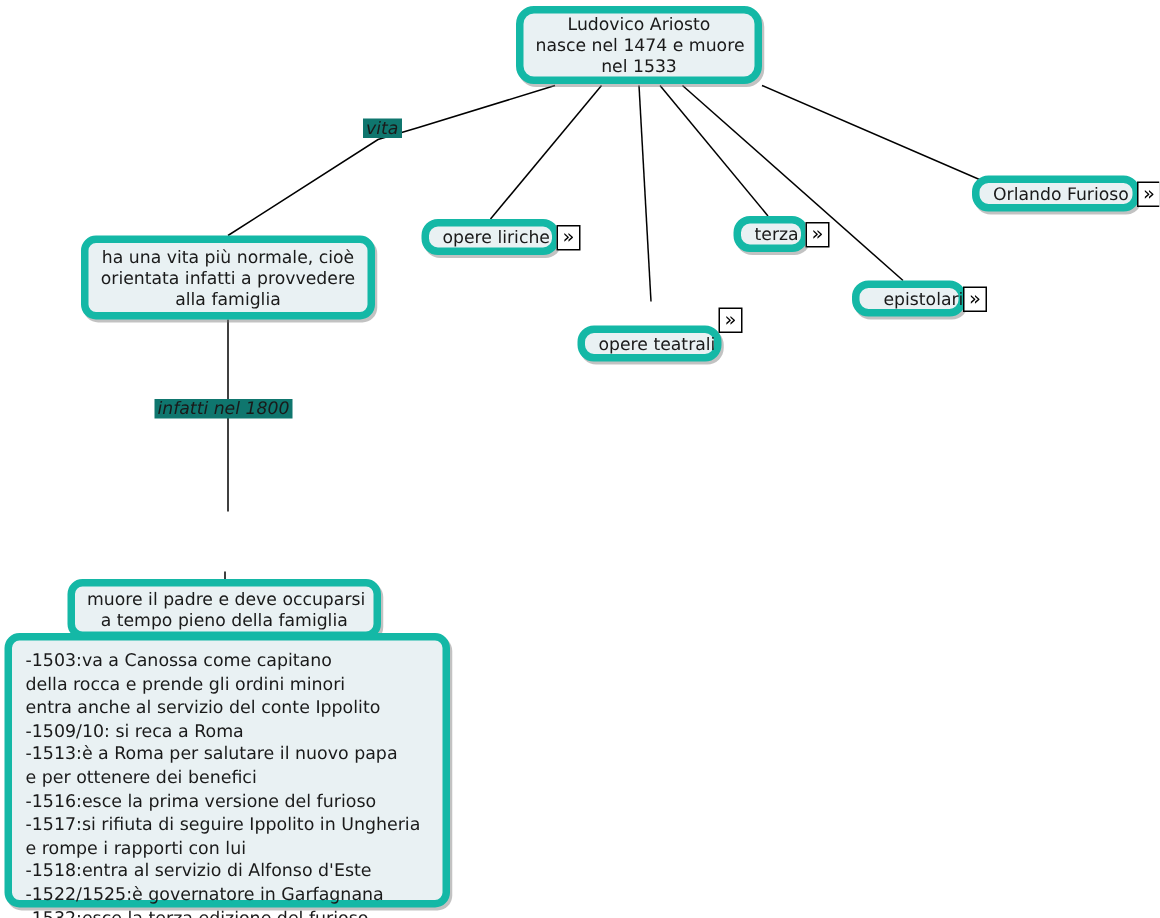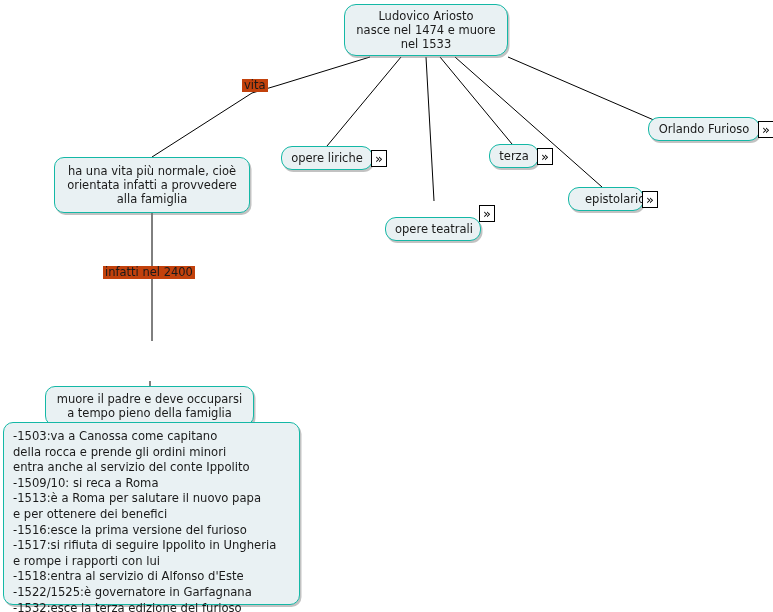--- a/index.html
+++ b/index.html
@@ -28,21 +28,21 @@
   .edge-line {
     stroke: #000000;
     stroke-width: 1;
     fill: none;
     shape-rendering: geometricPrecision;
   }
   .node {
     position: absolute;
     box-sizing: border-box;
     background: #e9f1f3;
-    border: 1px solid #14b8a6;
+    border: 5px solid #14b8a6;
     border-radius: 10px;
     color: #1a1a1a;
     font-size: 11.5px;
     line-height: 14px;
     text-align: center;
     display: flex;
     align-items: center;
     justify-content: center;
     box-shadow: 1.5px 2px 0 rgba(120,120,120,0.45);
     padding: 3px 8px;
@@ -83,24 +83,25 @@
     line-height: 13px;
     color: #000000;
     font-family: "DejaVu Sans", sans-serif;
     z-index: 5;
   }
   .edge-label {
     position: absolute;
     font-size: 11.5px;
     line-height: 13px;
     color: #1a1a1a;
-    background: #c2410c;
+    background: #0f766e;
     white-space: nowrap;
     padding: 0 2px;
     z-index: 4;
+    font-style: italic;
   }
 </style>
 </head>
 <body>
 
 <div id="canvas">
 
   <svg id="edges" viewBox="0 0 773 612" xmlns="http://www.w3.org/2000/svg">
       <polyline points="370,57 279,85 252,93 152,157" class="edge-line"></polyline>
       <polyline points="401,57 327,146" class="edge-line"></polyline>
@@ -163,15 +164,15 @@
 e per ottenere dei benefici
 -1516:esce la prima versione del furioso
 -1517:si rifiuta di seguire Ippolito in Ungheria
 e rompe i rapporti con lui
 -1518:entra al servizio di Alfonso d'Este
 -1522/1525:è governatore in Garfagnana
 -1532:esce la terza edizione del furioso</span>
   </div>
 
   <div class="edge-label" id="label-vita" style="left: 242px; top: 79px;">vita</div>
-  <div class="edge-label" id="label-infatti" style="left: 103px; top: 266px;">infatti nel 2400</div>
+  <div class="edge-label" id="label-infatti" style="left: 103px; top: 266px;">infatti nel 1800</div>
 
 </div>
 
 </body></html>

